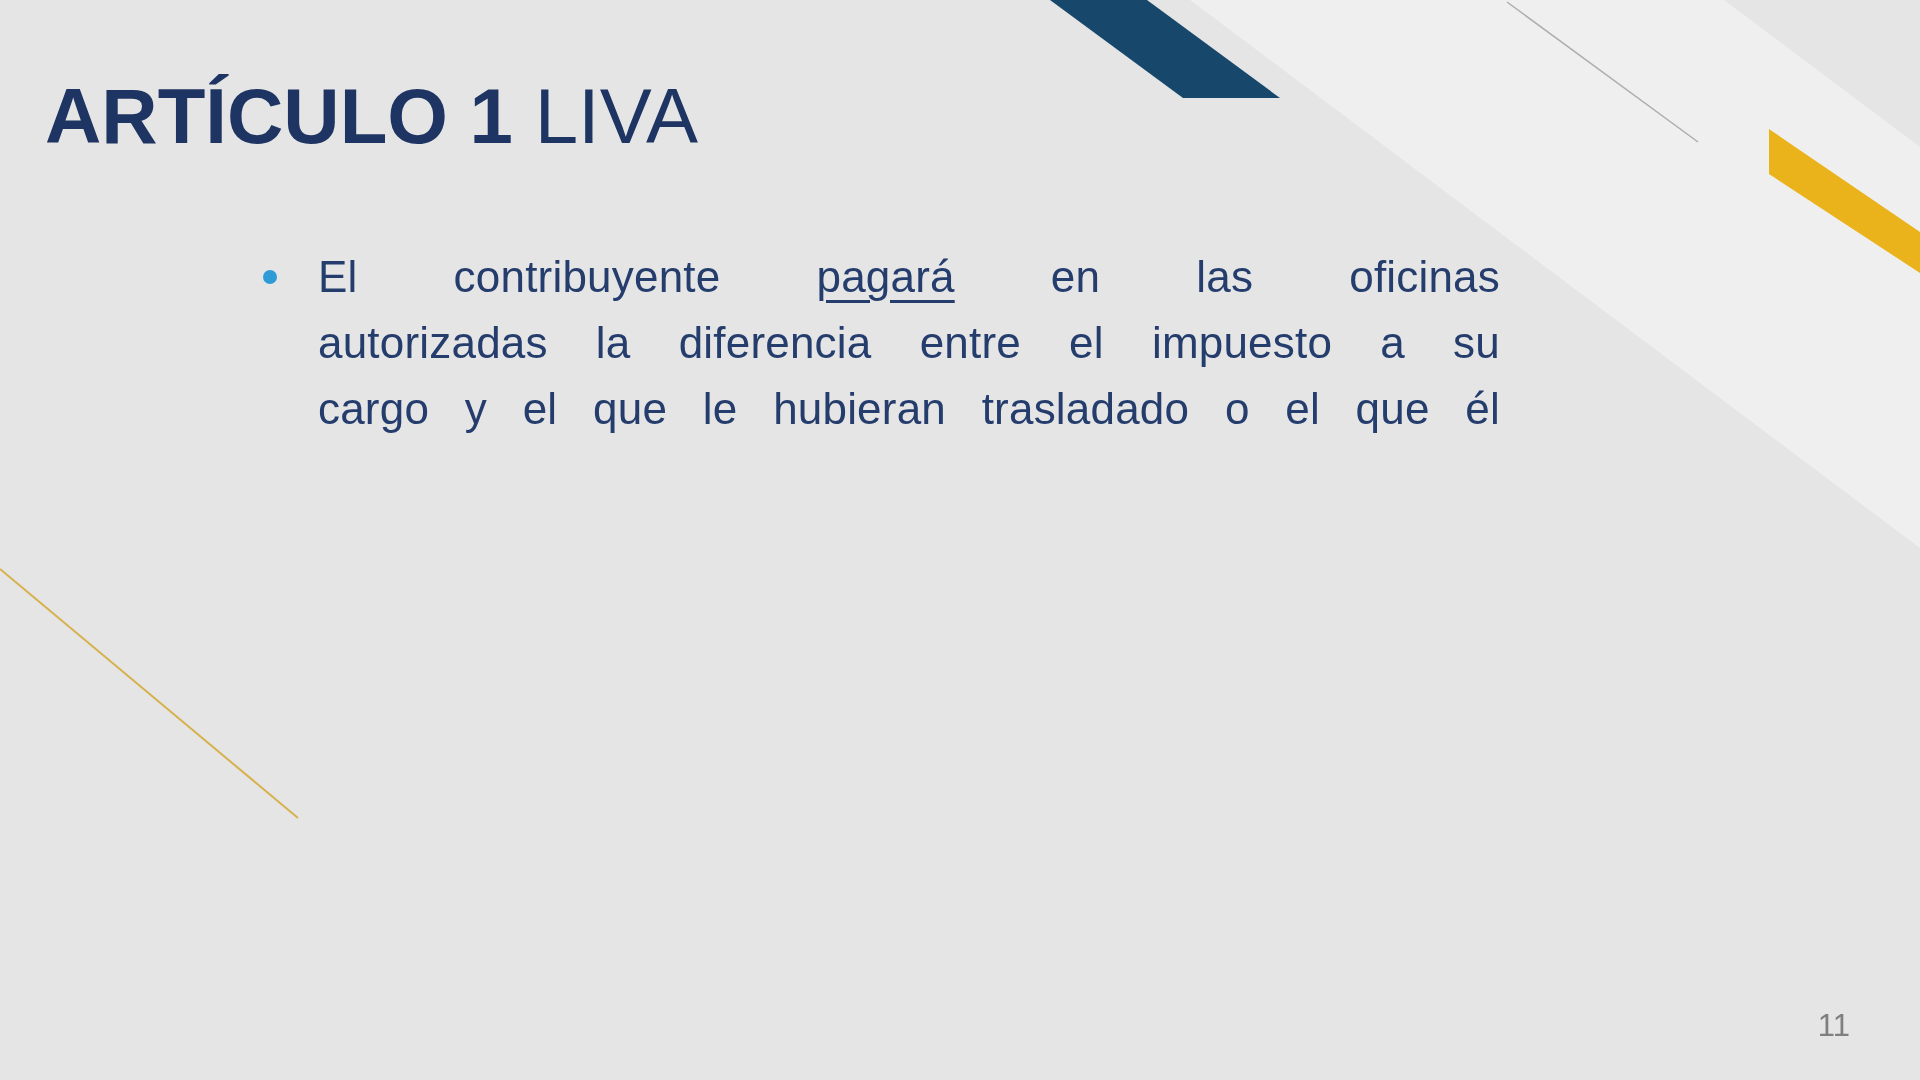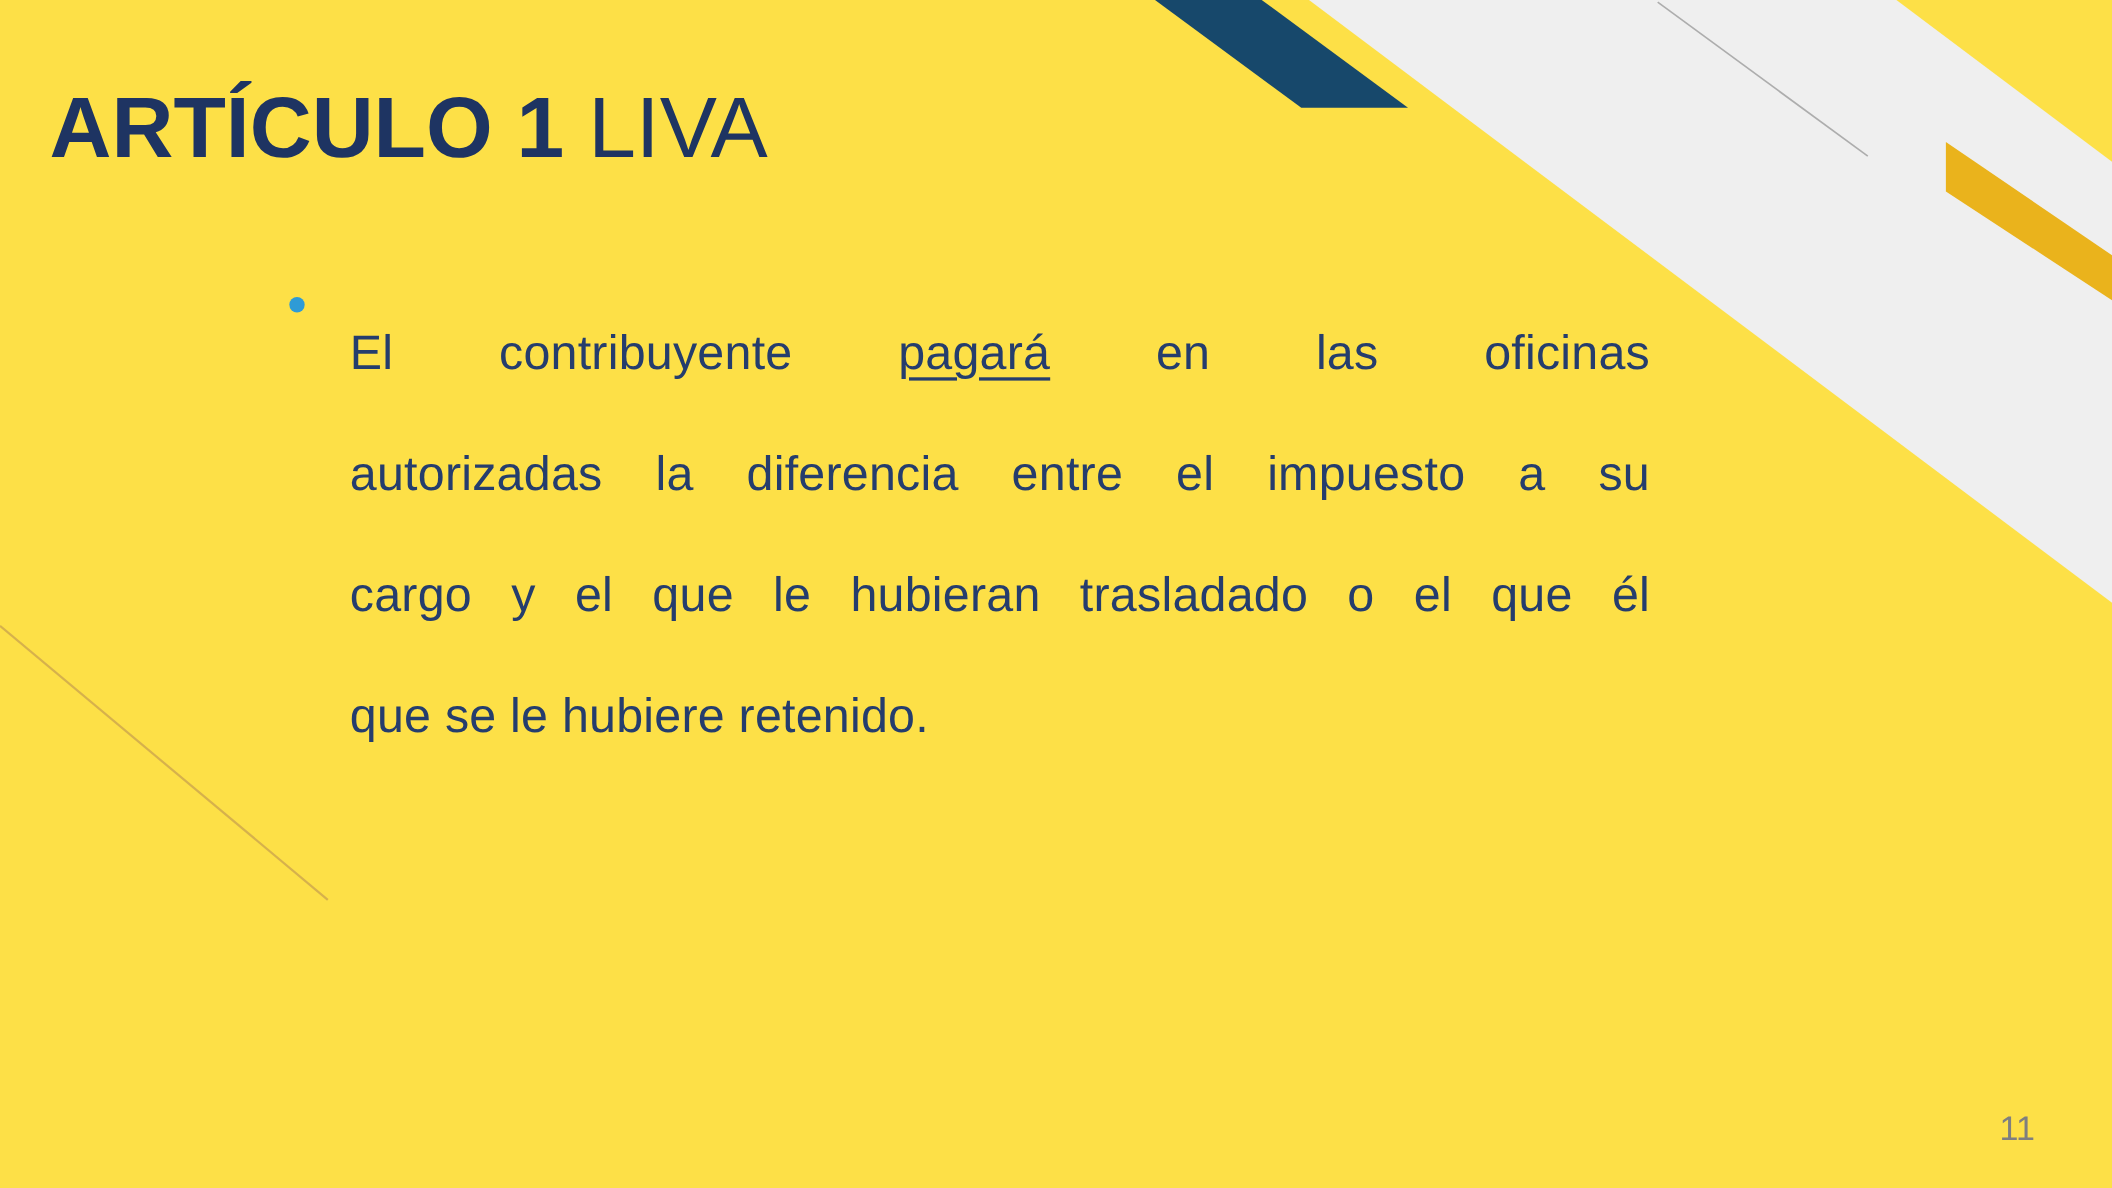--- a/index.html
+++ b/index.html
@@ -8,21 +8,21 @@
     width: 1920px;
     height: 1080px;
     overflow: hidden;
     background: #ffffff;
     font-family: "Liberation Sans", sans-serif;
   }
   .slide {
     position: relative;
     width: 1920px;
     height: 1080px;
-    background: #fde047;
+    background: #e5e5e5;
     overflow: hidden;
   }
   .decor {
     position: absolute;
     left: 0;
     top: 0;
     width: 1920px;
     height: 1080px;
     z-index: 0;
     pointer-events: none;
@@ -56,21 +56,20 @@
     left: -55px;
     top: 26px;
     width: 14px;
     height: 14px;
     border-radius: 50%;
     background: var(--bullet-blue, #2E9BD6);
   }
   .line {
     text-align: justify;
     text-align-last: justify;
-    margin-top: 44px;
   }
   .line.last {
     text-align-last: left;
   }
   .uline {
     text-decoration: underline;
     text-decoration-thickness: 3px;
     text-underline-offset: 8px;
   }
   .page-number {
@@ -97,18 +96,17 @@
 
   <h1 class="title">
     <span class="bold">ARTÍCULO 1 </span><span class="light">LIVA</span>
   </h1>
 
   <div class="body-block">
     <span class="bullet-dot"></span>
     <div class="line"><span>El contribuyente </span><span class="uline">pagará</span><span> en las oficinas</span></div>
     <div class="line">autorizadas la diferencia entre el impuesto a su</div>
     <div class="line">cargo y el que le hubieran trasladado o el que él</div>
-    <div class="line last">que se le hubiere retenido.</div>
   </div>
 
   <div class="page-number">11</div>
 
 </div>
 
 </body></html>

